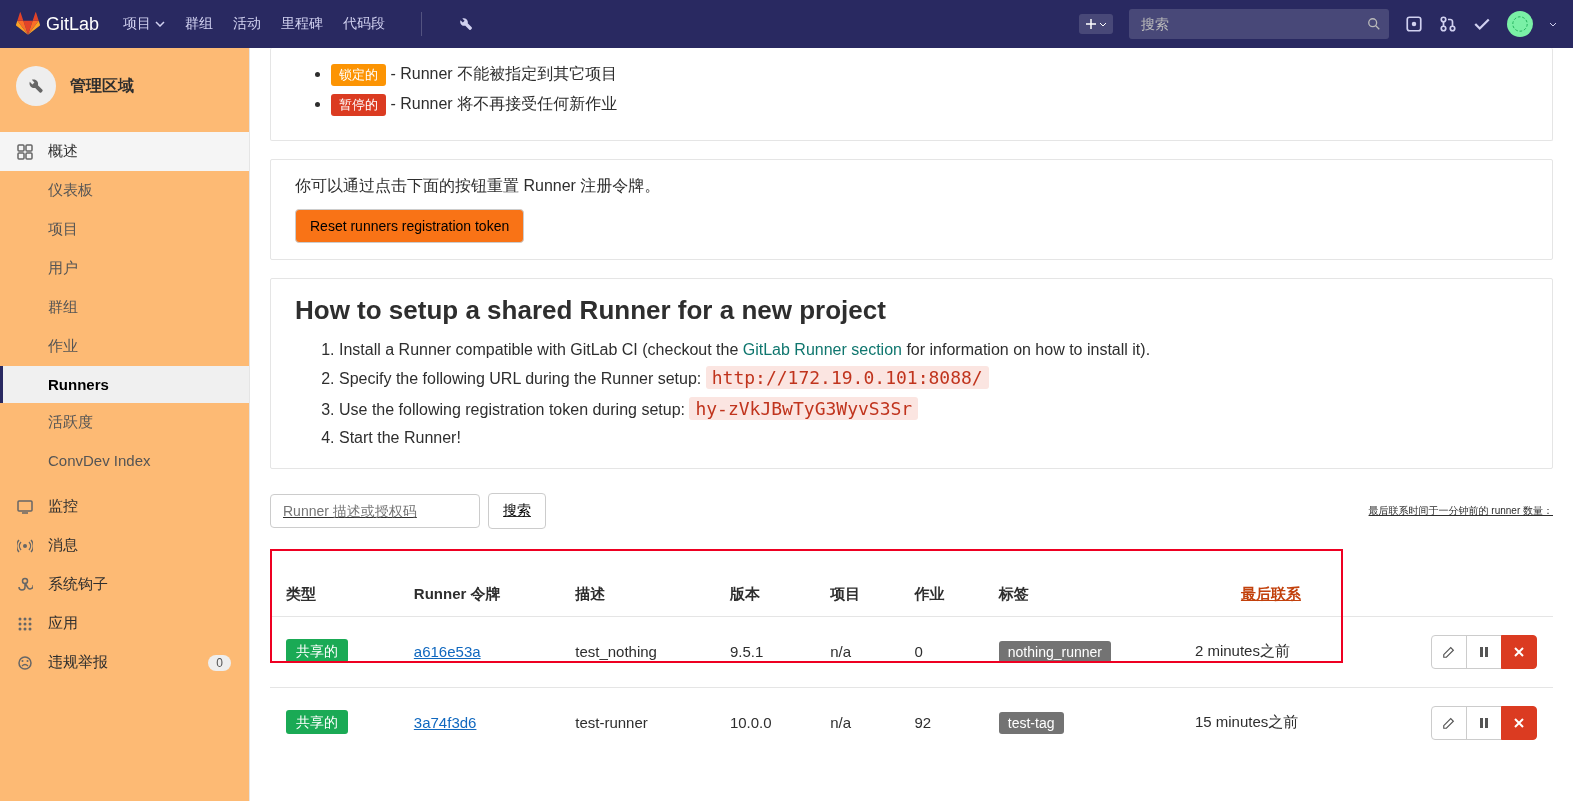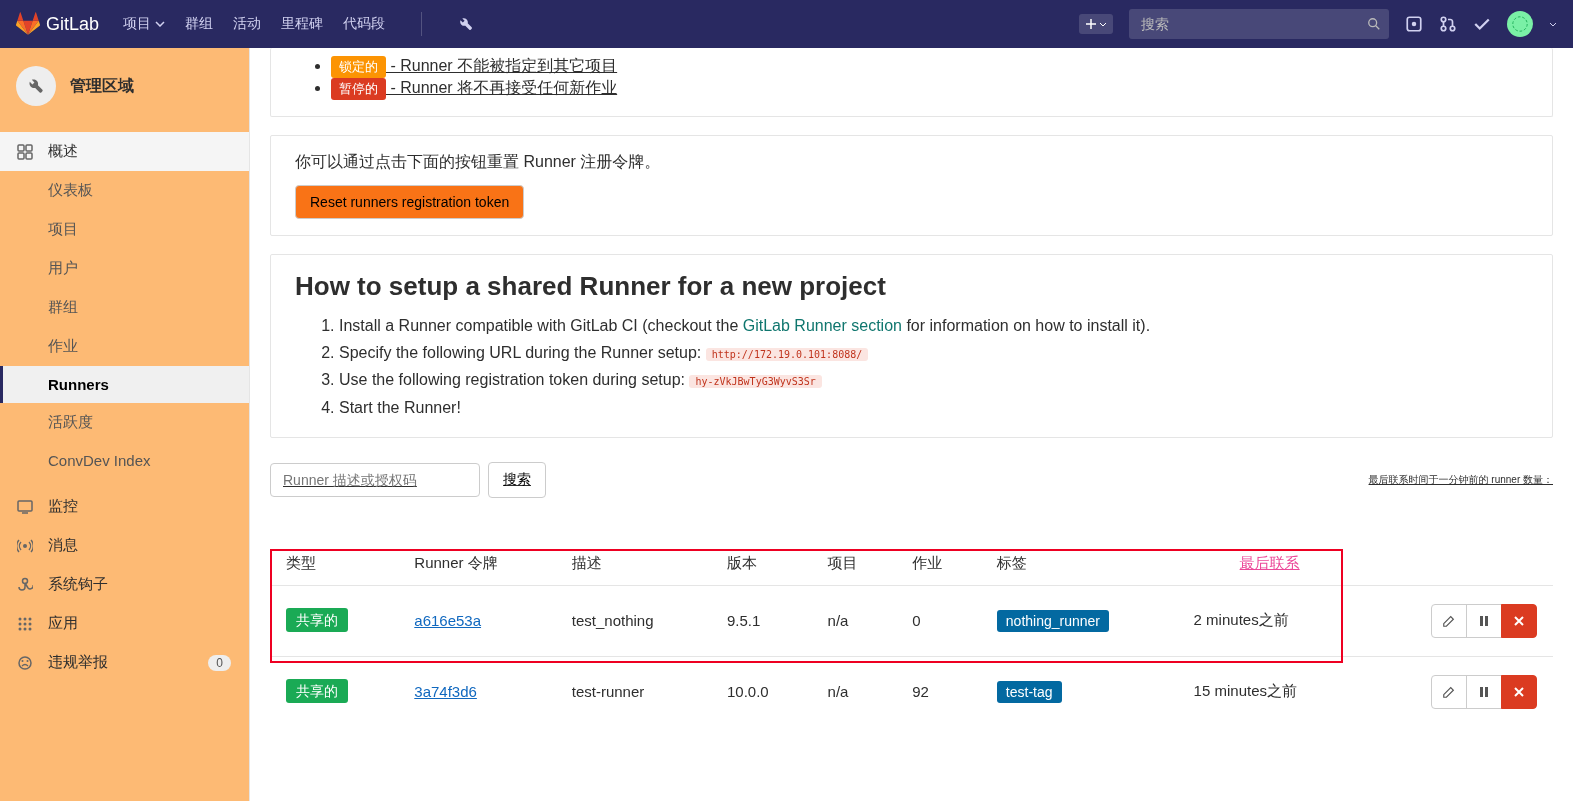--- a/index.html
+++ b/index.html
@@ -37,44 +37,44 @@
 .sidebar .item .badge { margin-left: auto; background: #eee; color: #555; border-radius: 10px; padding: 1px 8px; font-size: 12px; margin-right: 2px; }
 .sidebar::-webkit-scrollbar { width: 14px; }
 .sidebar::-webkit-scrollbar-thumb { background: #ccc; }
 .sidebar::-webkit-scrollbar-track { background: #f1f1f1; }
 
 
 .main { margin-left: 250px; margin-top: 48px; padding: 0 20px 40px 20px; }
 .card { background: #fff; border: 1px solid #e5e5e5; border-radius: 2px; padding: 16px 24px; margin-top: 18px; }
 .card.first { border-top: none; padding-top: 8px; }
 ul.badges { list-style: disc; padding-left: 36px; }
-ul.badges li { margin: 0 0; font-size: 16px; text-decoration: underline; }
+ul.badges li { margin: 8px 0; font-size: 16px; }
 .lbl { display: inline-block; color: #fff; font-size: 13px; padding: 2px 8px; border-radius: 3px; font-weight: 400; }
 .lbl.orange { background: #fc9403; }
 .lbl.red { background: #db3b21; }
 .btn { display: inline-block; background: #f97316; border: 1px solid #ccc; border-radius: 4px; padding: 8px 14px; font-size: 14px; cursor: pointer; margin-top: 12px; }
 .card h2 { font-size: 26px; font-weight: 600; margin-bottom: 10px; }
 .card ol { padding-left: 44px; font-size: 16px; line-height: 1.7; }
 .card a { color: #0f766e; text-decoration: none; }
-code { background: #fbe5e1; color: #c0341d; padding: 1px 6px; border-radius: 3px; font-family: Menlo, Consolas, monospace; font-size: 10px; }
+code { background: #fbe5e1; color: #c0341d; padding: 1px 6px; border-radius: 3px; font-family: Menlo, Consolas, monospace; font-size: 18px; }
 
 .filter-row { display: flex; align-items: center; margin-top: 24px; gap: 8px; text-decoration: underline; }
 .filter-input { border: 1px solid #ccc; border-radius: 4px; padding: 8px 12px; font-size: 14px; width: 210px; }
 .filter-btn { border: 1px solid #ccc; border-radius: 4px; padding: 8px 14px; font-size: 14px; background: #fff; cursor: pointer; }
 .filter-row .info { margin-left: auto; font-size: 10px; }
 
 
 .tbl-wrap { margin-top: 44px; }
 table { width: 100%; border-collapse: collapse; }
-th { text-align: left; padding: 12px 16px; font-weight: 400; font-size: 15px; color: #2e2e2e; }
-th.link a { color: #ec4899; margin-left: 46px; }
+th { text-align: left; padding: 12px 16px; font-weight: 700; font-size: 15px; color: #2e2e2e; }
+th.link a { color: #c2410c; margin-left: 46px; }
 td { padding: 18px 16px; border-top: 1px solid #e5e5e5; font-size: 15px; vertical-align: middle; }
 .tag-shared { background: #1aaa55; color: #fff; padding: 4px 10px; border-radius: 3px; font-size: 14px; }
 .token { color: #1068bf; }
-.tag-blue { background: #0369a1; color: #fff; padding: 3px 9px; border-radius: 3px; font-size: 14px; }
+.tag-blue { background: #737373; color: #fff; padding: 3px 9px; border-radius: 3px; font-size: 14px; }
 .actions { display: flex; gap: 0; justify-content: flex-end; }
 .act-btn { border: 1px solid #ccc; background: #fff; width: 36px; height: 34px; display: flex; align-items: center; justify-content: center; cursor: pointer; margin-left: -1px; }
 .act-btn:first-child { border-radius: 4px 0 0 4px; }
 .act-btn.danger { background: #db3b21; border-color: #db3b21; color: #fff; border-radius: 0 4px 4px 0; }
 
 svg { display: block; }
 </style>
 </head>
 <body>
 

